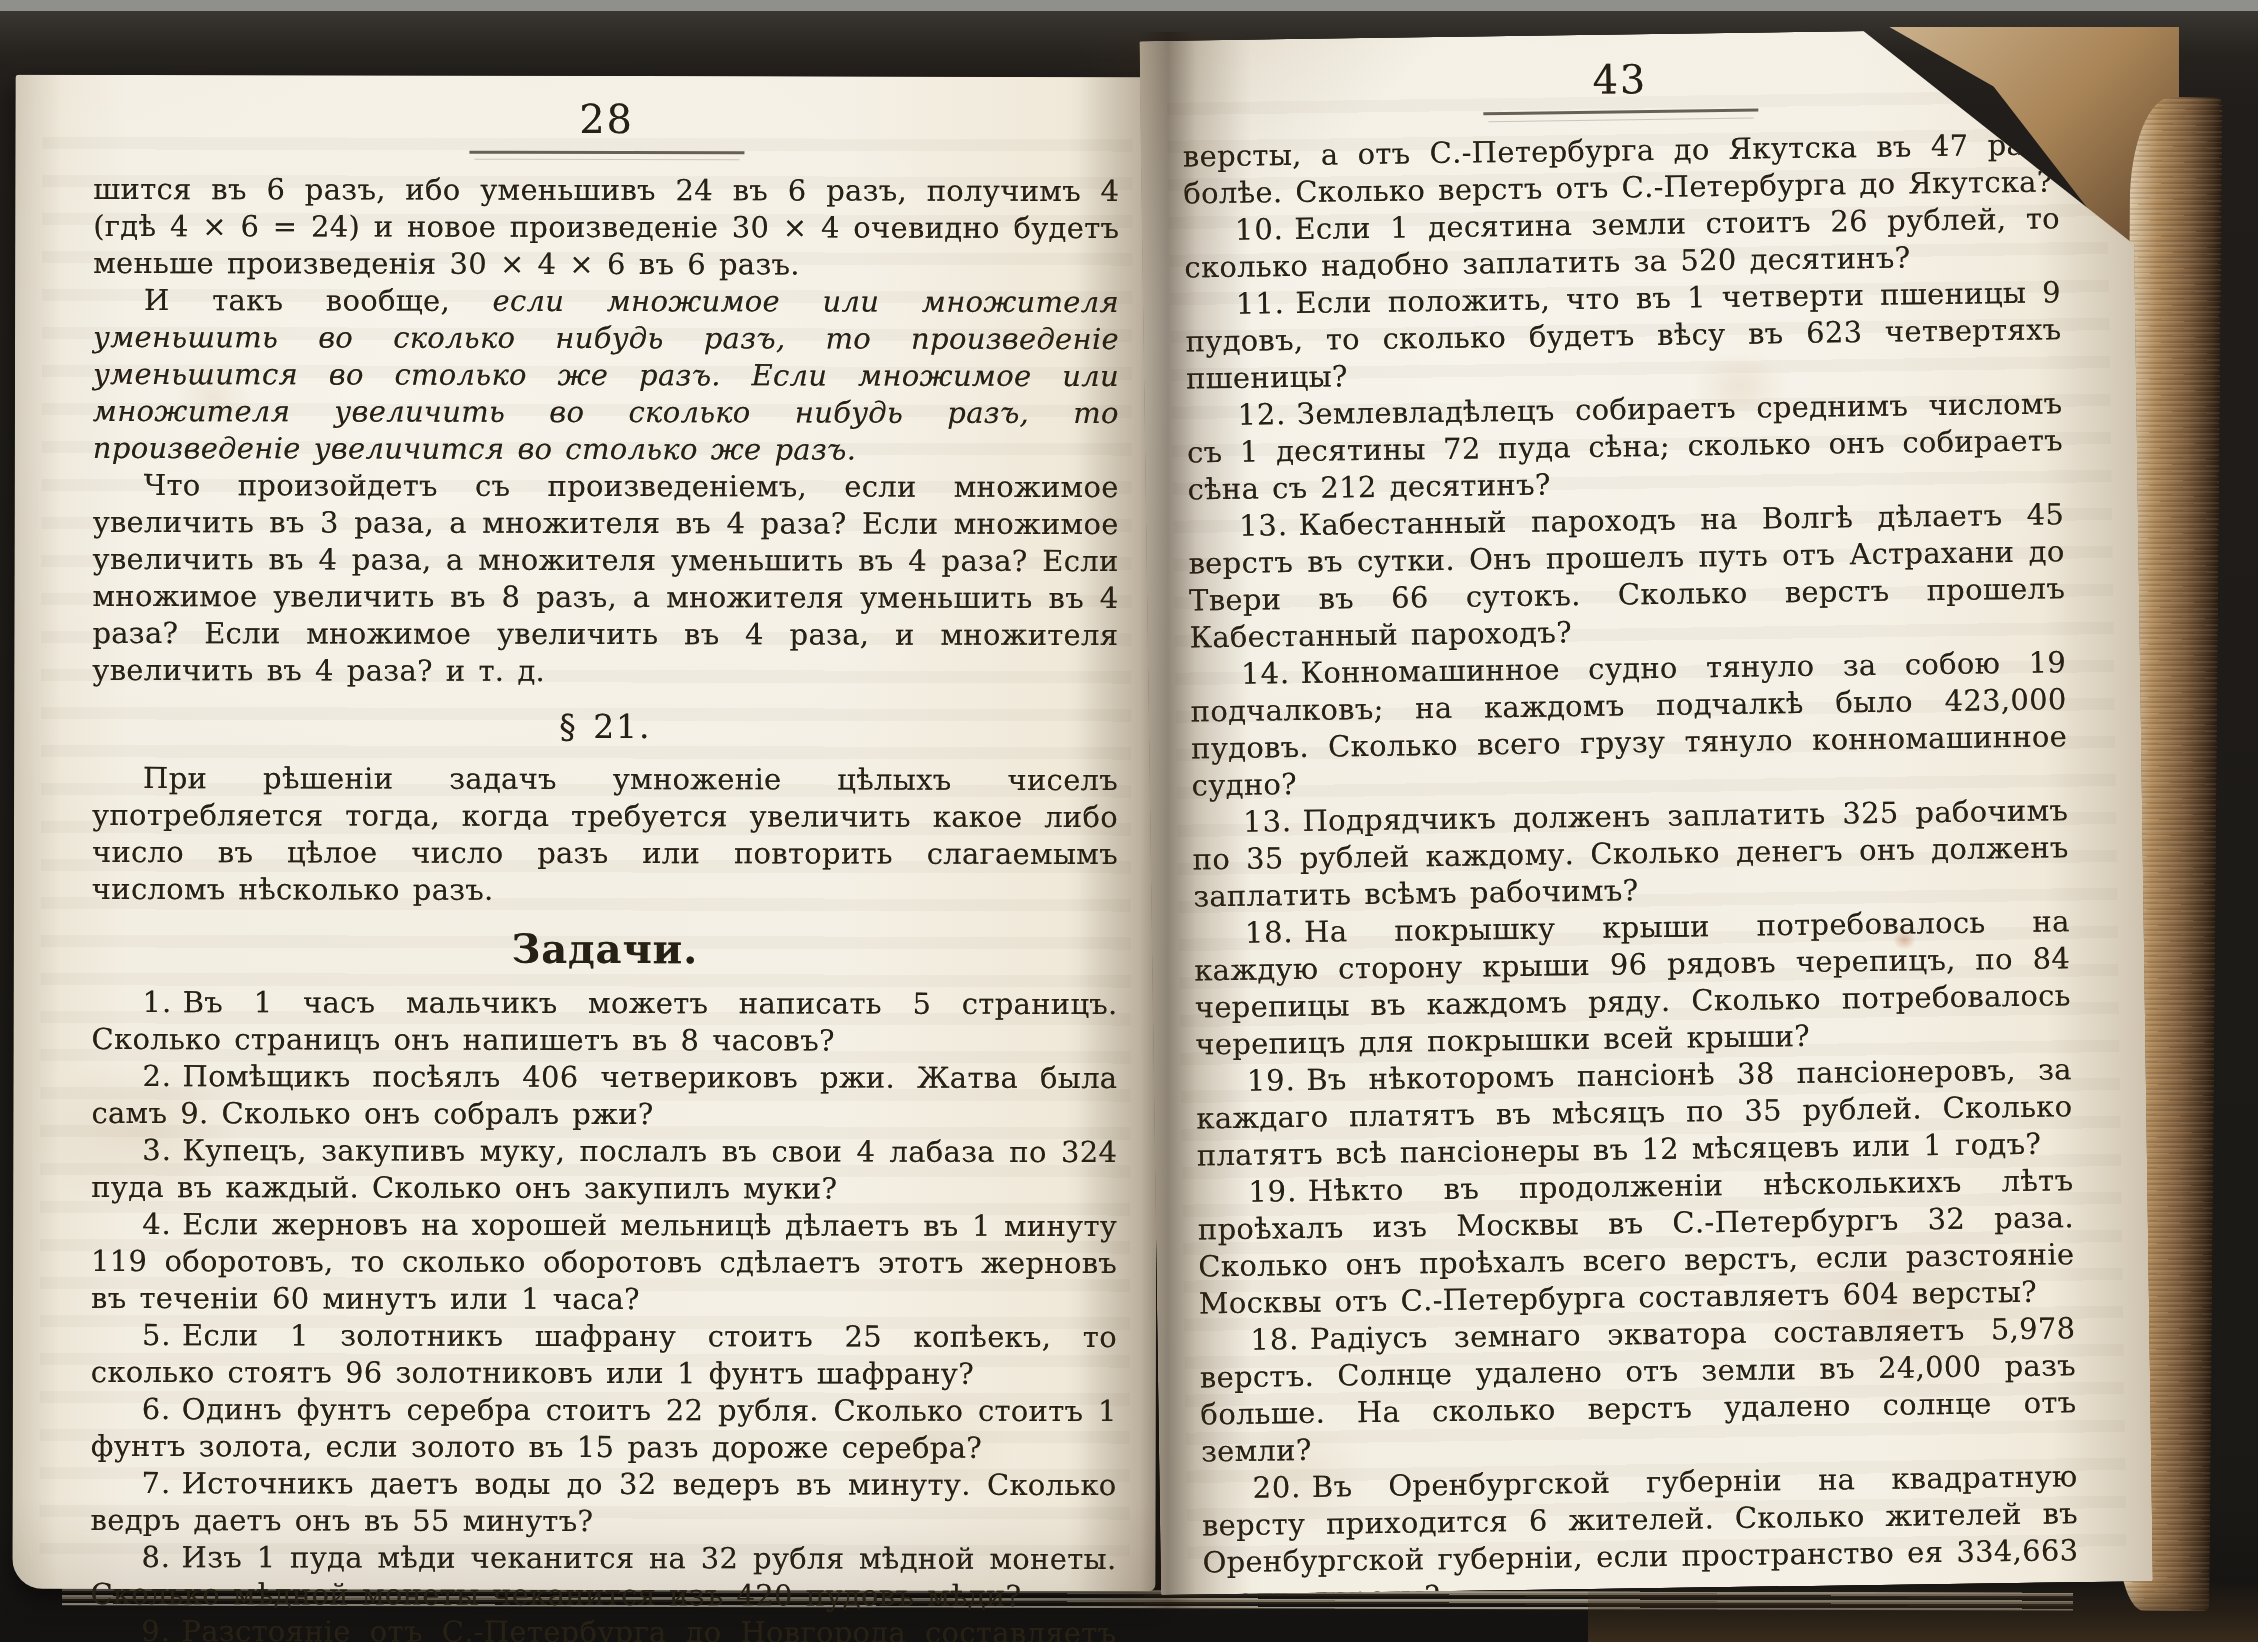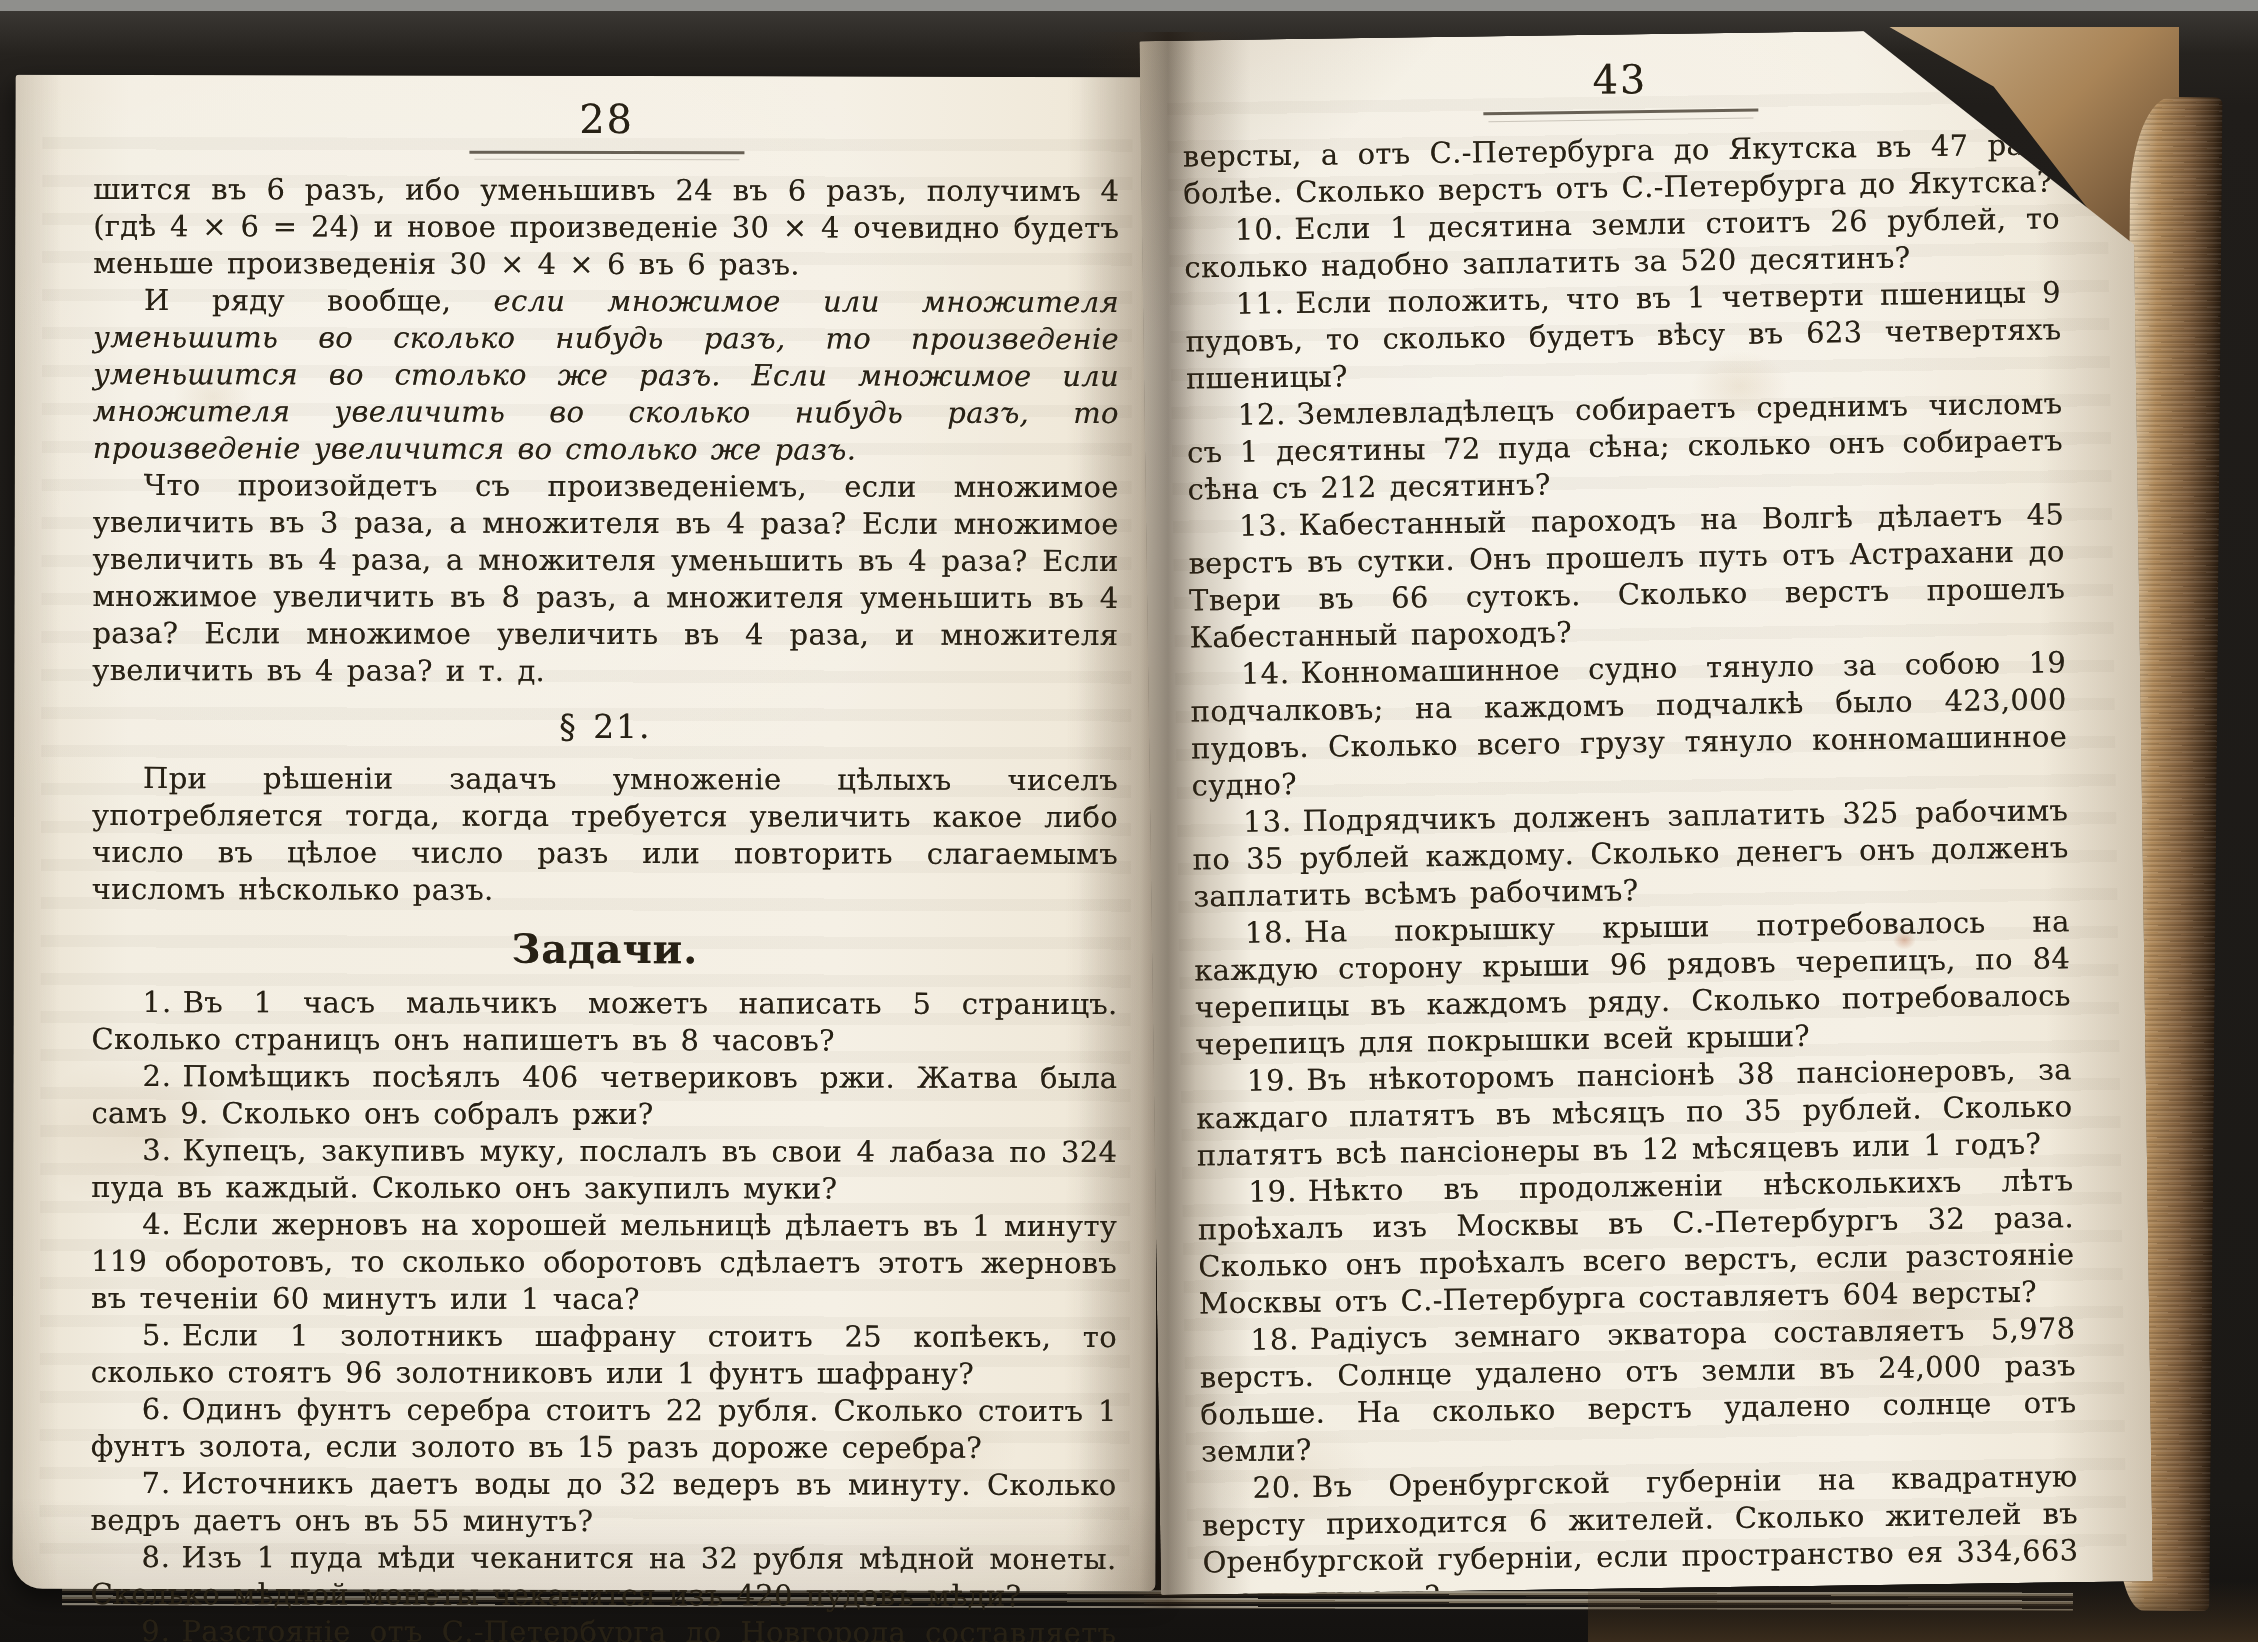--- a/index.html
+++ b/index.html
@@ -100,21 +100,21 @@
     <div class="stain" style="left:17.6px;top:979px;width:212px;height:159px;background:radial-gradient(closest-side,rgba(150,110,60,.12),transparent);"></div>
     <div class="stain" style="left:159px;top:291px;width:79px;height:62px;background:radial-gradient(closest-side,rgba(160,120,60,.10),transparent);"></div>
     <div class="stain" style="left:829px;top:1306px;width:176px;height:132px;background:radial-gradient(closest-side,rgba(150,110,60,.08),transparent);"></div>
     <div class="content">
       <div class="pagenum-row">
         <span class="pagenum">28</span>
         <div class="page-rule"></div>
         <div class="page-rule-thin"></div>
       </div>
       <p class="noindent">шится въ 6 разъ, ибо уменьшивъ 24 въ 6 разъ, получимъ 4 (гдѣ 4 × 6 = 24) и новое произведеніе 30 × 4 очевидно будетъ меньше произведенія 30 × 4 × 6 въ 6 разъ.</p>
-      <p class="indent"><span>И ряду вообще, </span><span class="ital">если множимое или множителя уменьшить во сколько нибудь разъ, то произведеніе уменьшится во столько же разъ. Если множимое или множителя увеличить во сколько нибудь разъ, то произведеніе увеличится во столько же разъ.</span></p>
+      <p class="indent"><span>И такъ вообще, </span><span class="ital">если множимое или множителя уменьшить во сколько нибудь разъ, то произведеніе уменьшится во столько же разъ. Если множимое или множителя увеличить во сколько нибудь разъ, то произведеніе увеличится во столько же разъ.</span></p>
       <p class="indent">Что произойдетъ съ произведеніемъ, если множимое увеличить въ 3 раза, а множителя въ 4 раза? Если множимое увеличить въ 4 раза, а множителя уменьшить въ 4 раза? Если множимое увеличить въ 8 разъ, а множителя уменьшить въ 4 раза? Если множимое увеличить въ 4 раза, и множителя увеличить въ 4 раза? и т. д.</p>
       <p class="sec-heading">§ 21.</p>
       <p class="indent">При рѣшеніи задачъ умноженіе цѣлыхъ чиселъ употребляется тогда, когда требуется увеличить какое либо число въ цѣлое число разъ или повторить слагаемымъ числомъ нѣсколько разъ.</p>
       <p class="tasks-heading">Задачи.</p>
       <div>
           <p class="problem"><span class="pnum">1.</span>Въ 1 часъ мальчикъ можетъ написать 5 страницъ. Сколько страницъ онъ напишетъ въ 8 часовъ?</p>
           <p class="problem"><span class="pnum">2.</span>Помѣщикъ посѣялъ 406 четвериковъ ржи. Жатва была самъ 9. Сколько онъ собралъ ржи?</p>
           <p class="problem"><span class="pnum">3.</span>Купецъ, закупивъ муку, послалъ въ свои 4 лабаза по 324 пуда въ каждый. Сколько онъ закупилъ муки?</p>
           <p class="problem"><span class="pnum">4.</span>Если жерновъ на хорошей мельницѣ дѣлаетъ въ 1 минуту 119 оборотовъ, то сколько оборотовъ сдѣлаетъ этотъ жерновъ въ теченіи 60 минутъ или 1 часа?</p>
           <p class="problem"><span class="pnum">5.</span>Если 1 золотникъ шафрану стоитъ 25 копѣекъ, то сколько стоятъ 96 золотниковъ или 1 фунтъ шафрану?</p>

